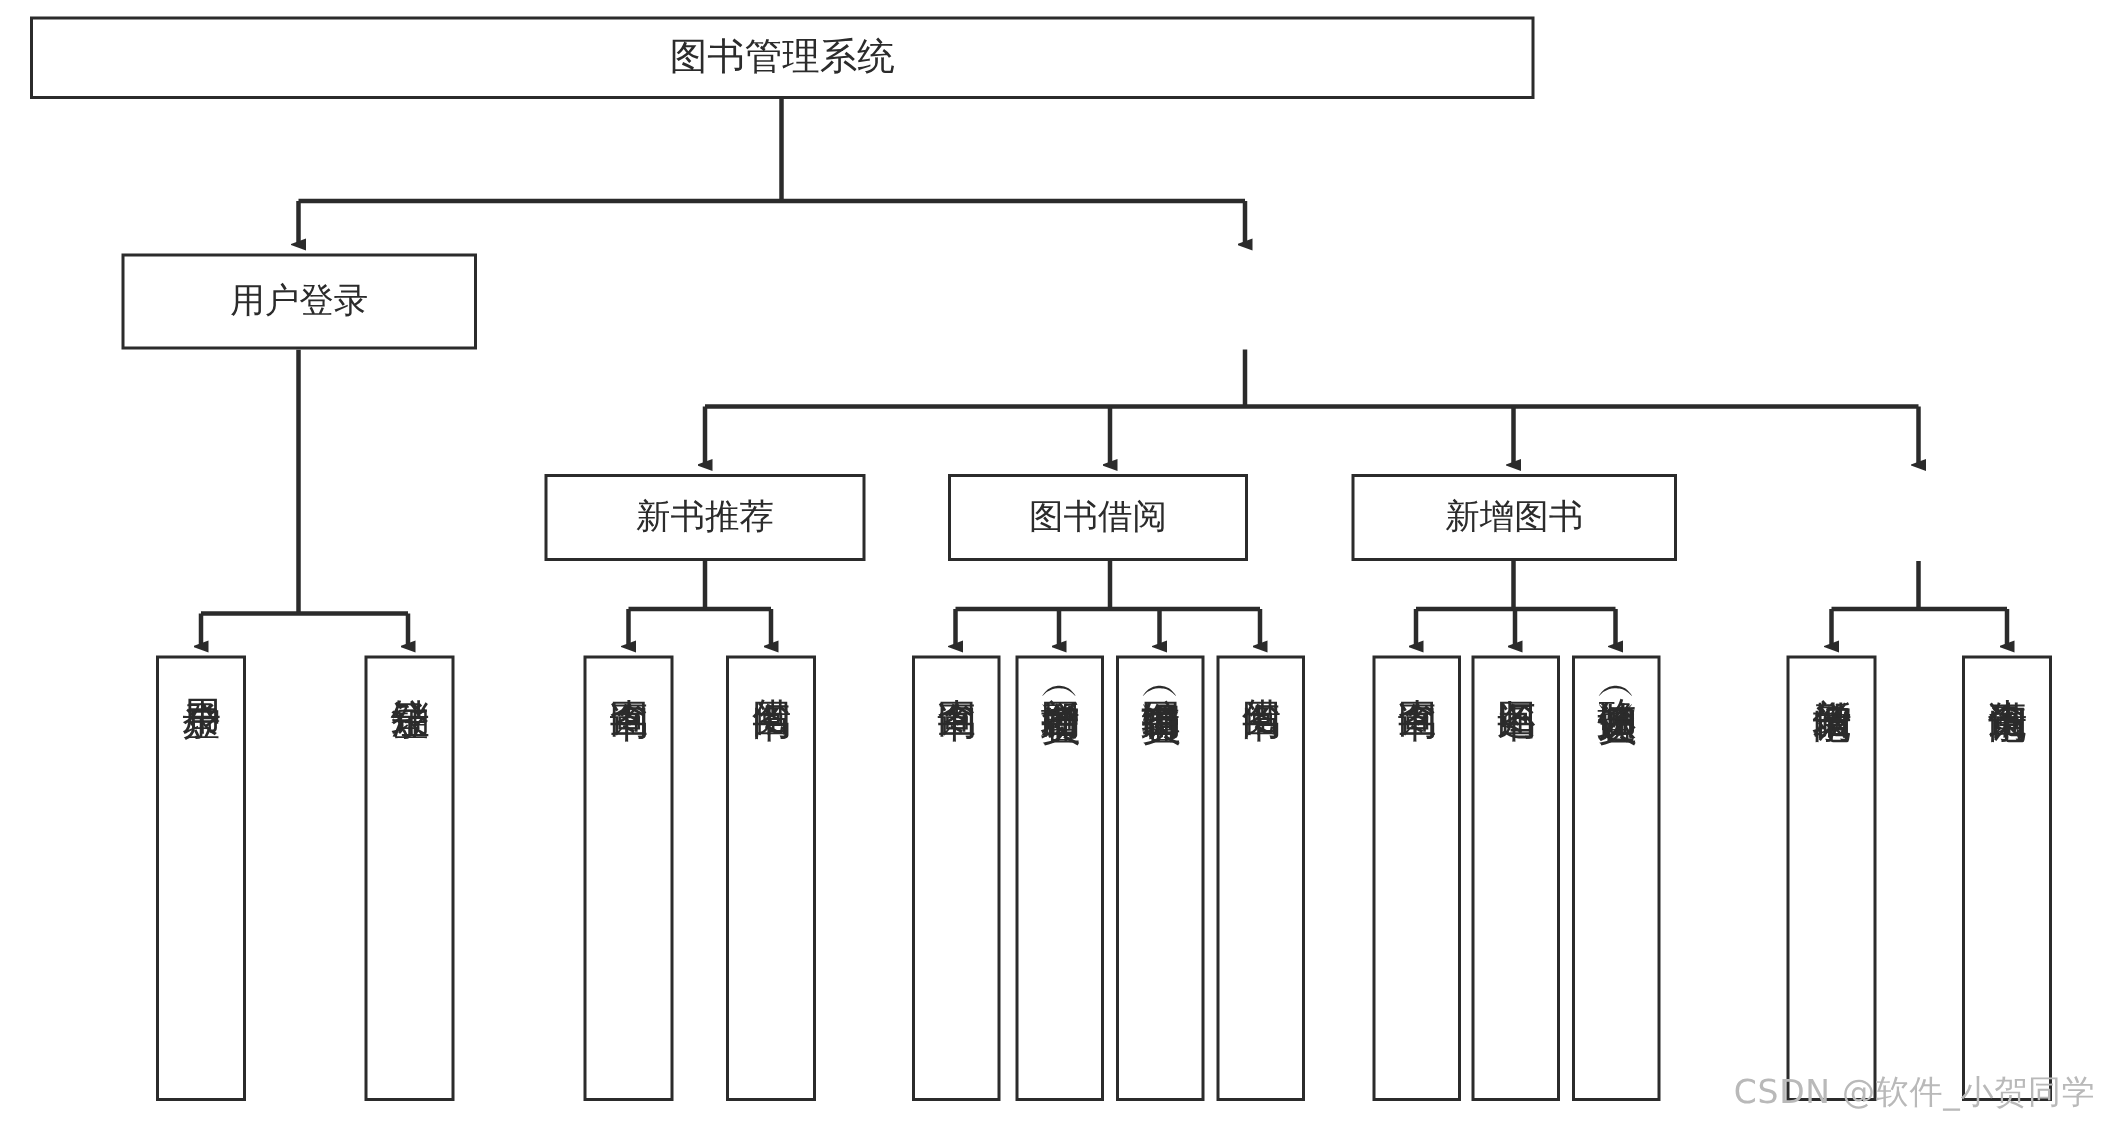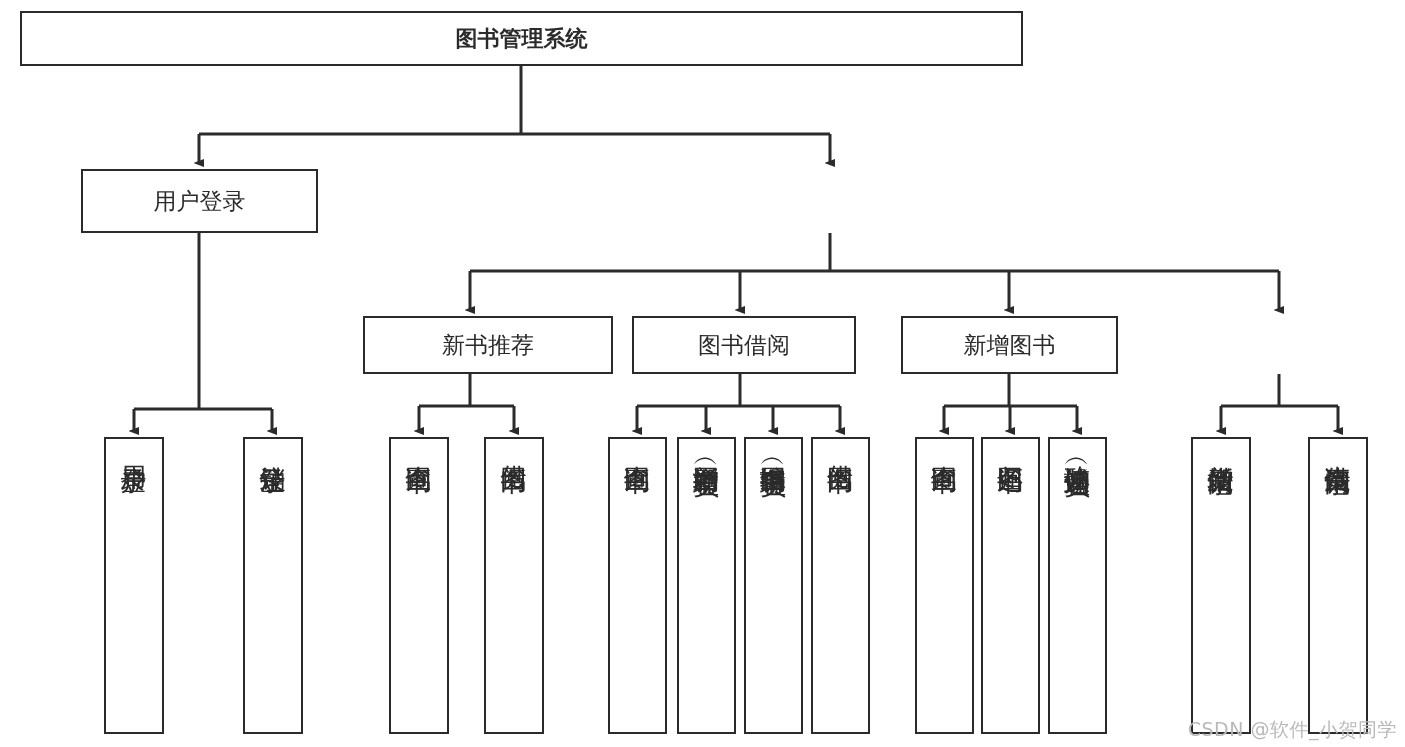--- a/index.html
+++ b/index.html
@@ -38,41 +38,40 @@
   .node .label {
     display: block;
     text-align: center;
     line-height: 1.15;
     white-space: nowrap;
   }
   .node.horizontal .label {
     font-size: 23px;
   }
   .node.root .label {
-    font-size: 22px;
-    font-weight: bold;
+    font-size: 25px;
   }
   .node.vertical {
     align-items: flex-start;
     justify-content: center;
     padding-top: 6px;
   }
   .node.vertical .label {
     writing-mode: vertical-rl;
     text-orientation: upright;
     font-size: 26px;
     line-height: 1.0;
     letter-spacing: 1px;
     white-space: nowrap;
   }
   .watermark {
     position: absolute;
     right: 8px;
     bottom: 4px;
-    font-size: 19px;
+    font-size: 22px;
     color: #b9b9b9;
     letter-spacing: 0.5px;
     white-space: nowrap;
     user-select: none;
   }
 </style>
 </head>
 <body>
 
 <div id="canvas">
@@ -130,24 +129,24 @@
   </svg>
 
   <div class="node root horizontal" style="left:20px; top:11px; width:1003px; height:55px;">
     <span class="label">图书管理系统</span>
   </div>
 
   <div class="node horizontal" style="left:81px; top:169px; width:237px; height:64px;">
     <span class="label">用户登录</span>
   </div>
 
-  <div class="node horizontal" style="left:363px; top:316px; width:250px; height:58px;">
+  <div class="node horizontal" style="left:363px; top:316px; width:214px; height:58px;">
     <span class="label">新书推荐</span>
   </div>
-  <div class="node horizontal" style="left:632px; top:316px; width:224px; height:58px;">
+  <div class="node horizontal" style="left:632px; top:316px; width:200px; height:58px;">
     <span class="label">图书借阅</span>
   </div>
   <div class="node horizontal" style="left:901px; top:316px; width:217px; height:58px;">
     <span class="label">新增图书</span>
   </div>
 
   <div class="node vertical" style="left:104px; top:437px; width:60px; height:297px;">
     <span class="label">用户登录</span>
   </div>
   <div class="node vertical" style="left:243px; top:437px; width:60px; height:297px;">

